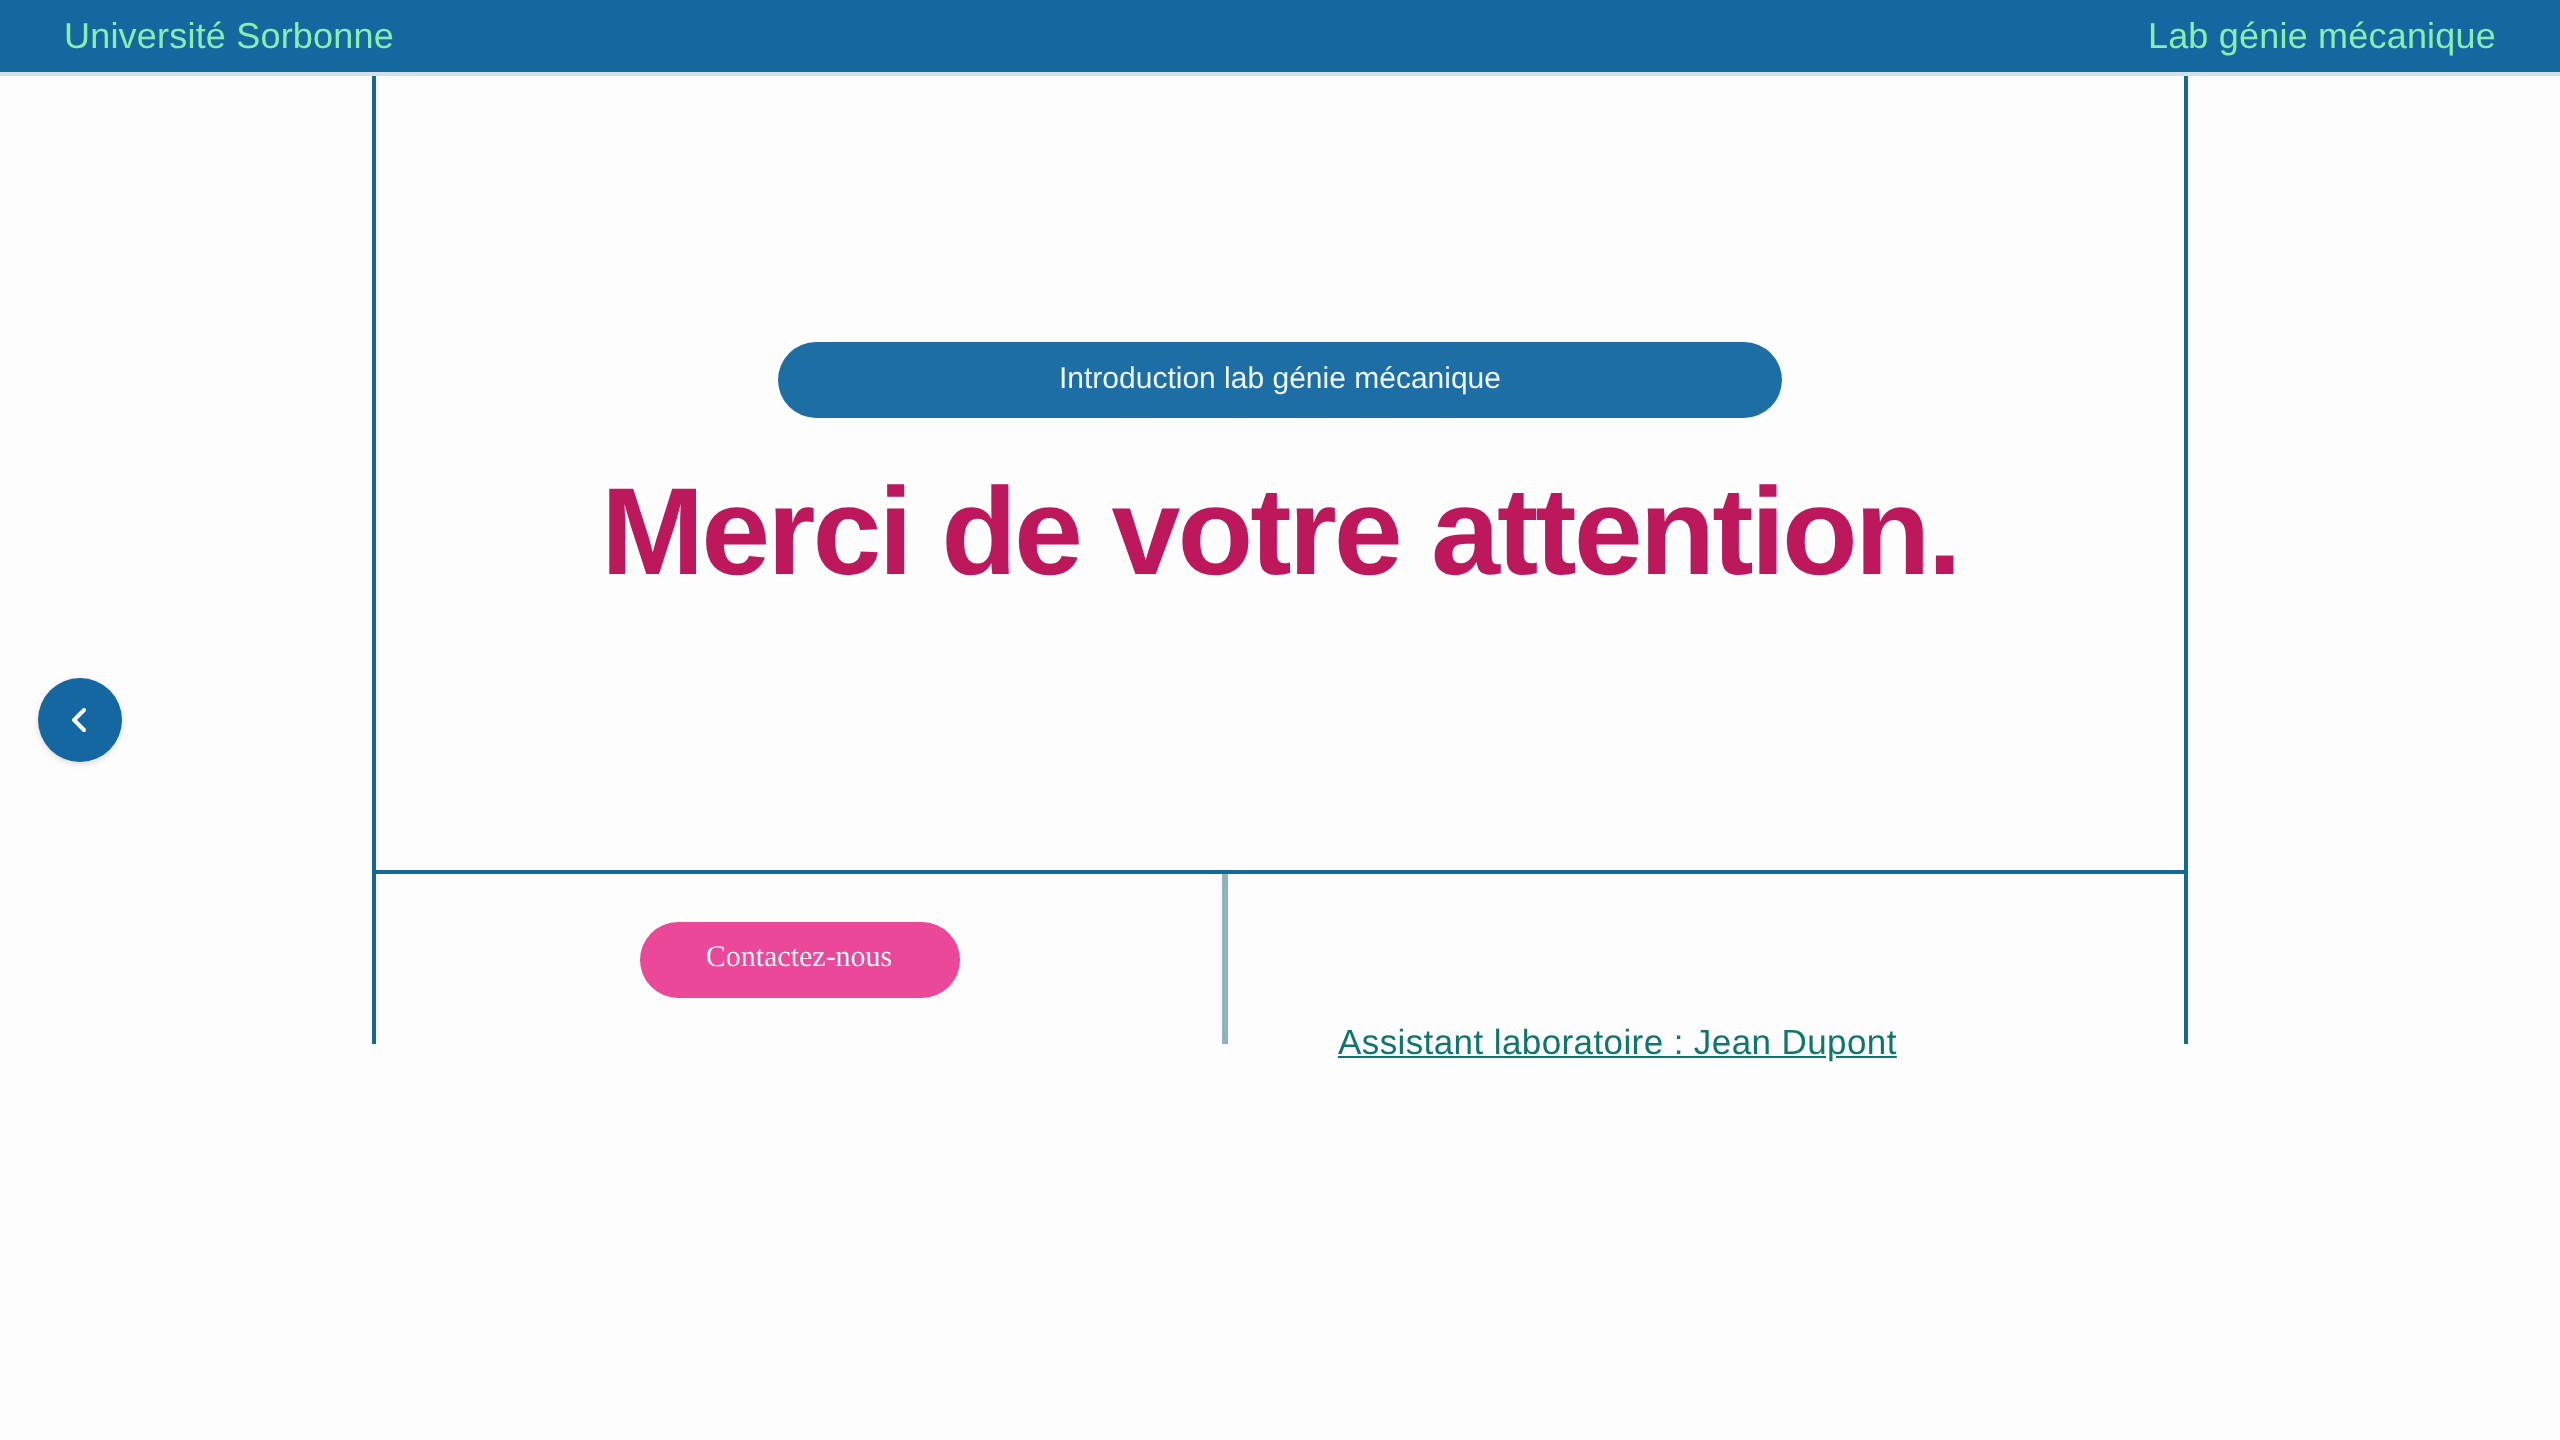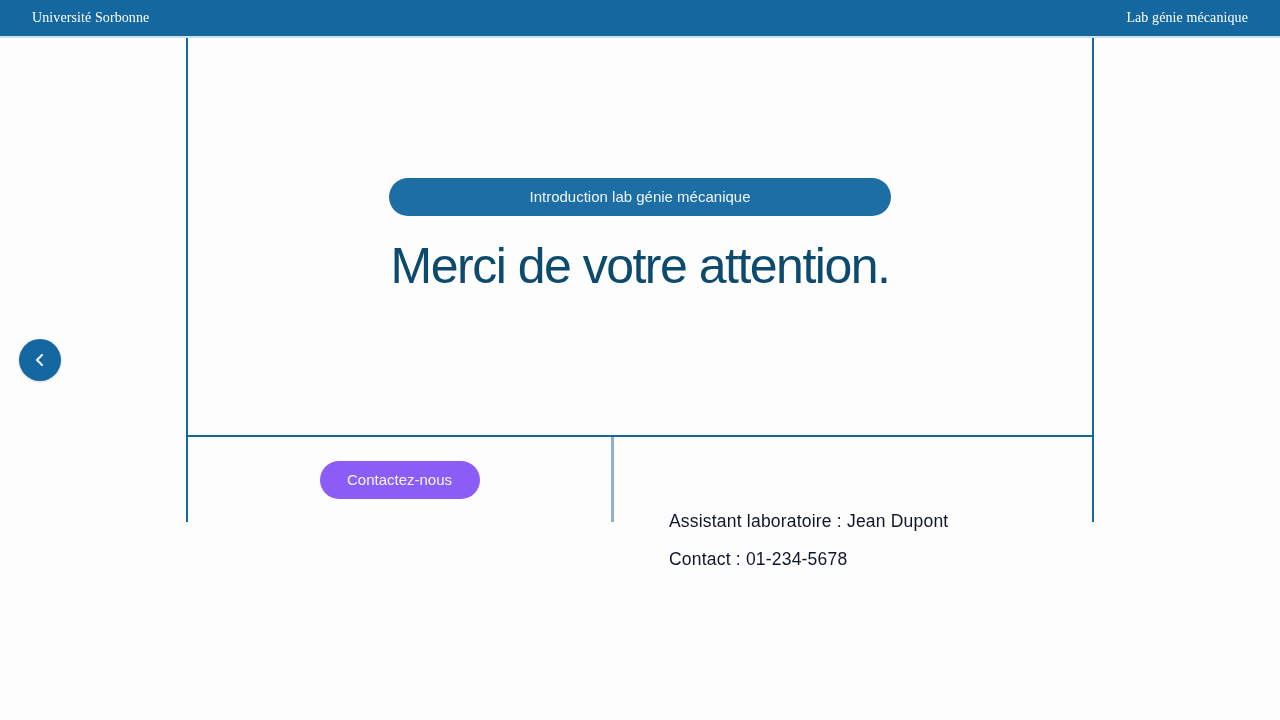--- a/index.html
+++ b/index.html
@@ -16,24 +16,23 @@
     left: 0; top: 0;
     width: 1280px; height: 38px;
     background: #15689f;
     border-bottom: 2px solid #cfe2ec;
     display: flex;
     align-items: center;
     justify-content: space-between;
     padding: 0 32px;
   }
   .topbar span {
-    color: #ffffff;
-    font-size: 14px;
+    color: #86efac;
+    font-size: 18px;
     letter-spacing: 0.1px;
-    font-family: Liberation Serif, serif;
   }
 
   
   .frame {
     position: absolute;
     left: 186px; top: 38px;
     width: 908px; height: 484px;
     background: #fcfdfc;
     border-left: 2px solid #136a94;
     border-right: 2px solid #136a94;
@@ -57,23 +56,23 @@
     border: none;
     color: #eef5fa;
     font-family: "Liberation Sans", sans-serif;
     font-size: 15px;
     display: flex;
     align-items: center;
     justify-content: center;
     margin-bottom: 22px;
   }
   .hero-title {
-    color: #0c4a6e;
-    font-size: 50px;
-    font-weight: 400;
+    color: #be185d;
+    font-size: 62px;
+    font-weight: 700;
     letter-spacing: -1.5px;
     line-height: 1.15;
     white-space: nowrap;
   }
 
   
   .h-divider {
     height: 2px;
     background: #136a94;
     flex: none;
@@ -96,37 +95,38 @@
     background: #8fb3c3;
     flex: none;
   }
   .cell-right {
     flex: 1;
     padding: 70px 0 0 55px;
   }
   .contact-button {
     width: 160px;
     height: 38px;
-    background: #8b5cf6;
+    background: #ec4899;
     border: none;
     border-radius: 19px;
     color: #f2f7fb;
-    font-family: Liberation Sans, sans-serif;
+    font-family: Liberation Serif, serif;
     font-size: 15px;
     display: flex;
     align-items: center;
     justify-content: center;
     cursor: pointer;
   }
   .contact-line {
-    color: #0f172a;
+    color: #0f766e;
     font-size: 17.5px;
     line-height: 28px;
     margin-bottom: 10px;
     letter-spacing: 0.2px;
+    text-decoration: underline;
   }
 
   
   .back-button {
     position: absolute;
     left: 19px; top: 339px;
     width: 42px; height: 42px;
     border-radius: 50%;
     background: #1467a0;
     border: none;
@@ -155,21 +155,20 @@
 
   <div class="h-divider"></div>
 
   <section class="bottom-row">
     <div class="cell-left">
       <button class="contact-button">Contactez-nous</button>
     </div>
     <div class="v-divider"></div>
     <div class="cell-right">
       <p class="contact-line">Assistant laboratoire : Jean Dupont</p>
-      <p class="contact-line">Contact : 01-234-5678</p>
     </div>
   </section>
 
 </main>
 
 <button class="back-button" aria-label="Previous">
   <span>
     <svg width="16" height="16" viewBox="0 0 16 16">
       <polyline points="10,3 5,8 10,13" fill="none" stroke="#ffffff" stroke-width="2" stroke-linecap="round" stroke-linejoin="round"></polyline>
     </svg>

